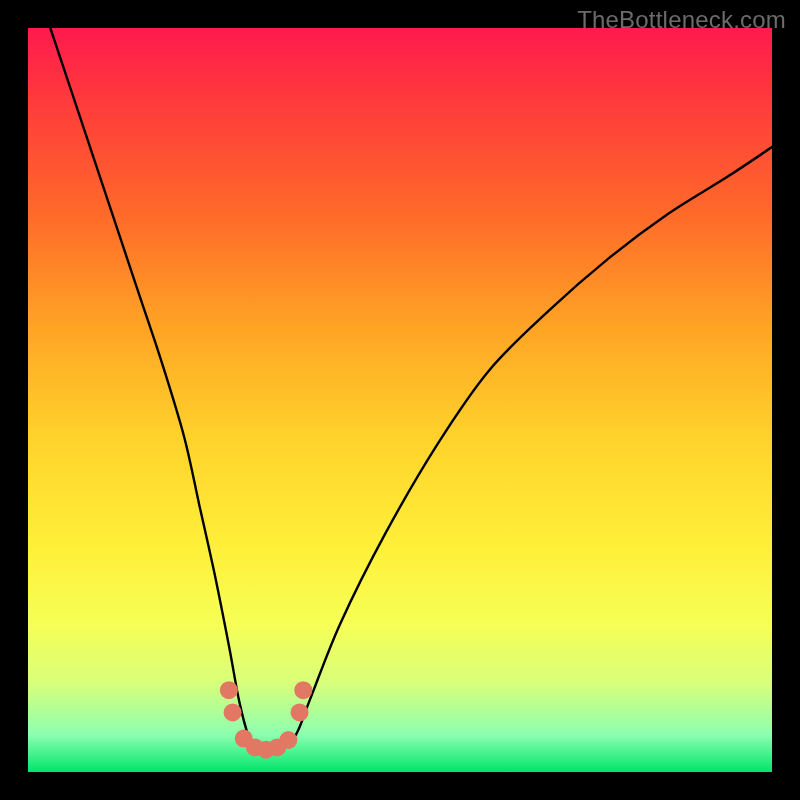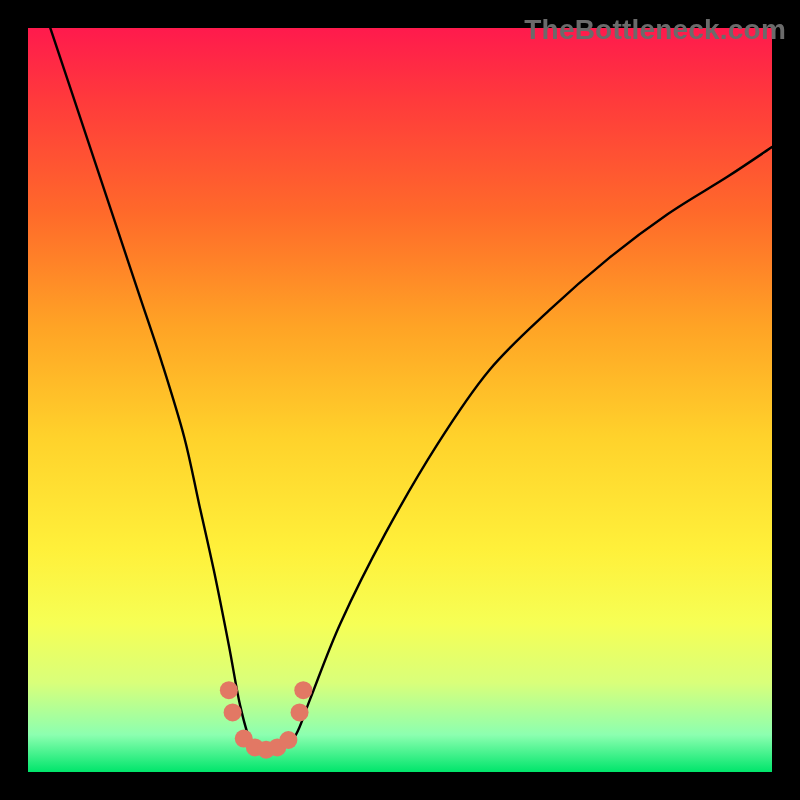--- a/index.html
+++ b/index.html
@@ -26,26 +26,26 @@
       #ffd22b 55%,
       #fff03a 70%,
       #f6ff55 80%,
       #d9ff7a 88%,
       #8cffb0 95%,
       #00e56b 100%
     );
   }
   .watermark {
     position: absolute;
-    top: 14px;
+    top: 6px;
     right: 14px;
     color: #6b6b6b;
-    font-size: 28px;
+    font-size: 24px;
     letter-spacing: 0.2px;
-    font-weight: 700;
+    font-weight: 400;
   }
   svg.curve {
     position: absolute;
     left: 0;
     top: 0;
     width: 744px;
     height: 744px;
   }
 </style>
 </head>

